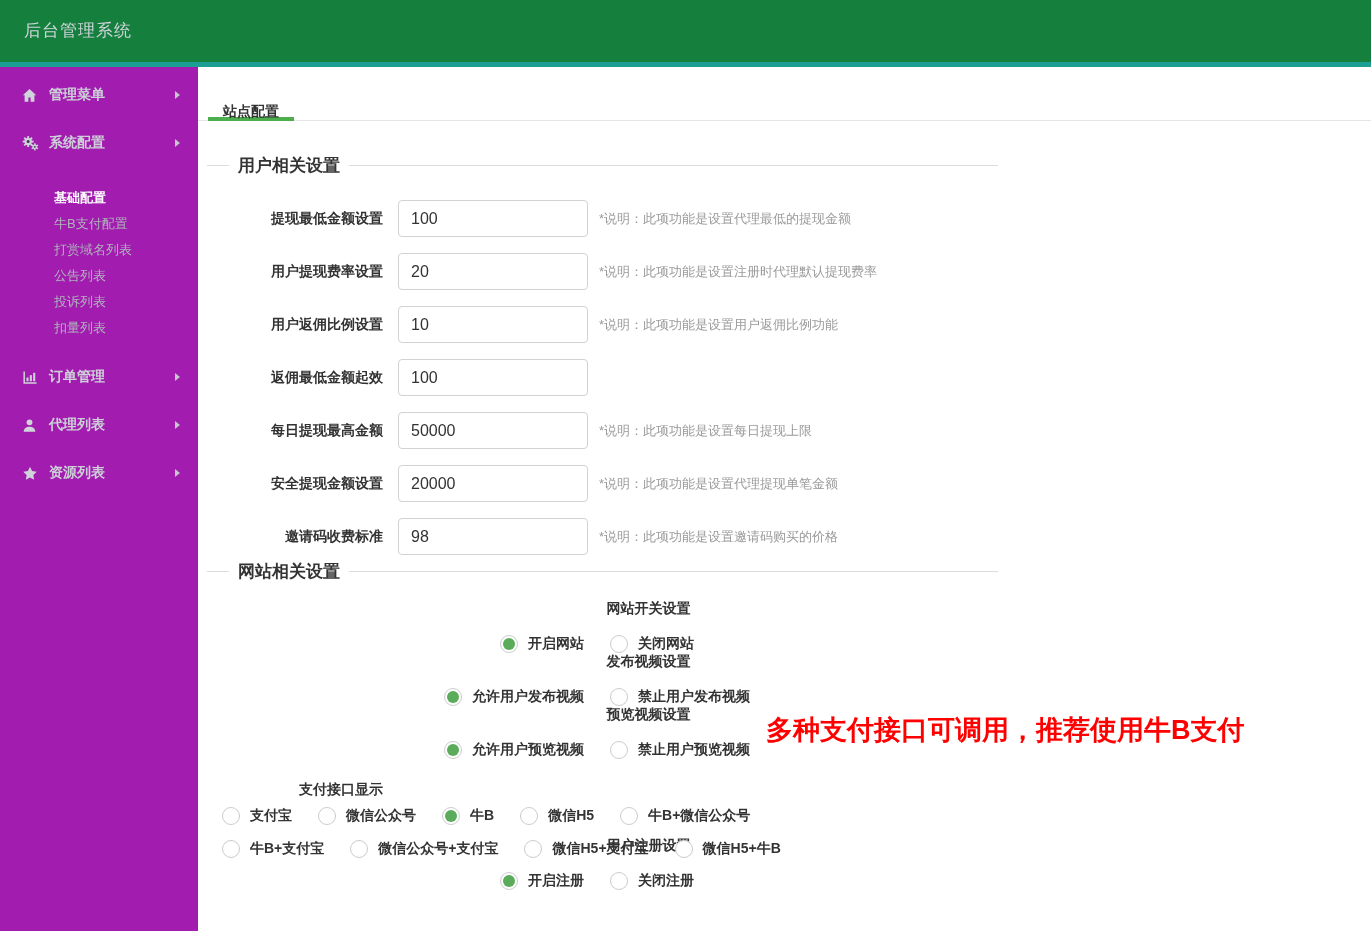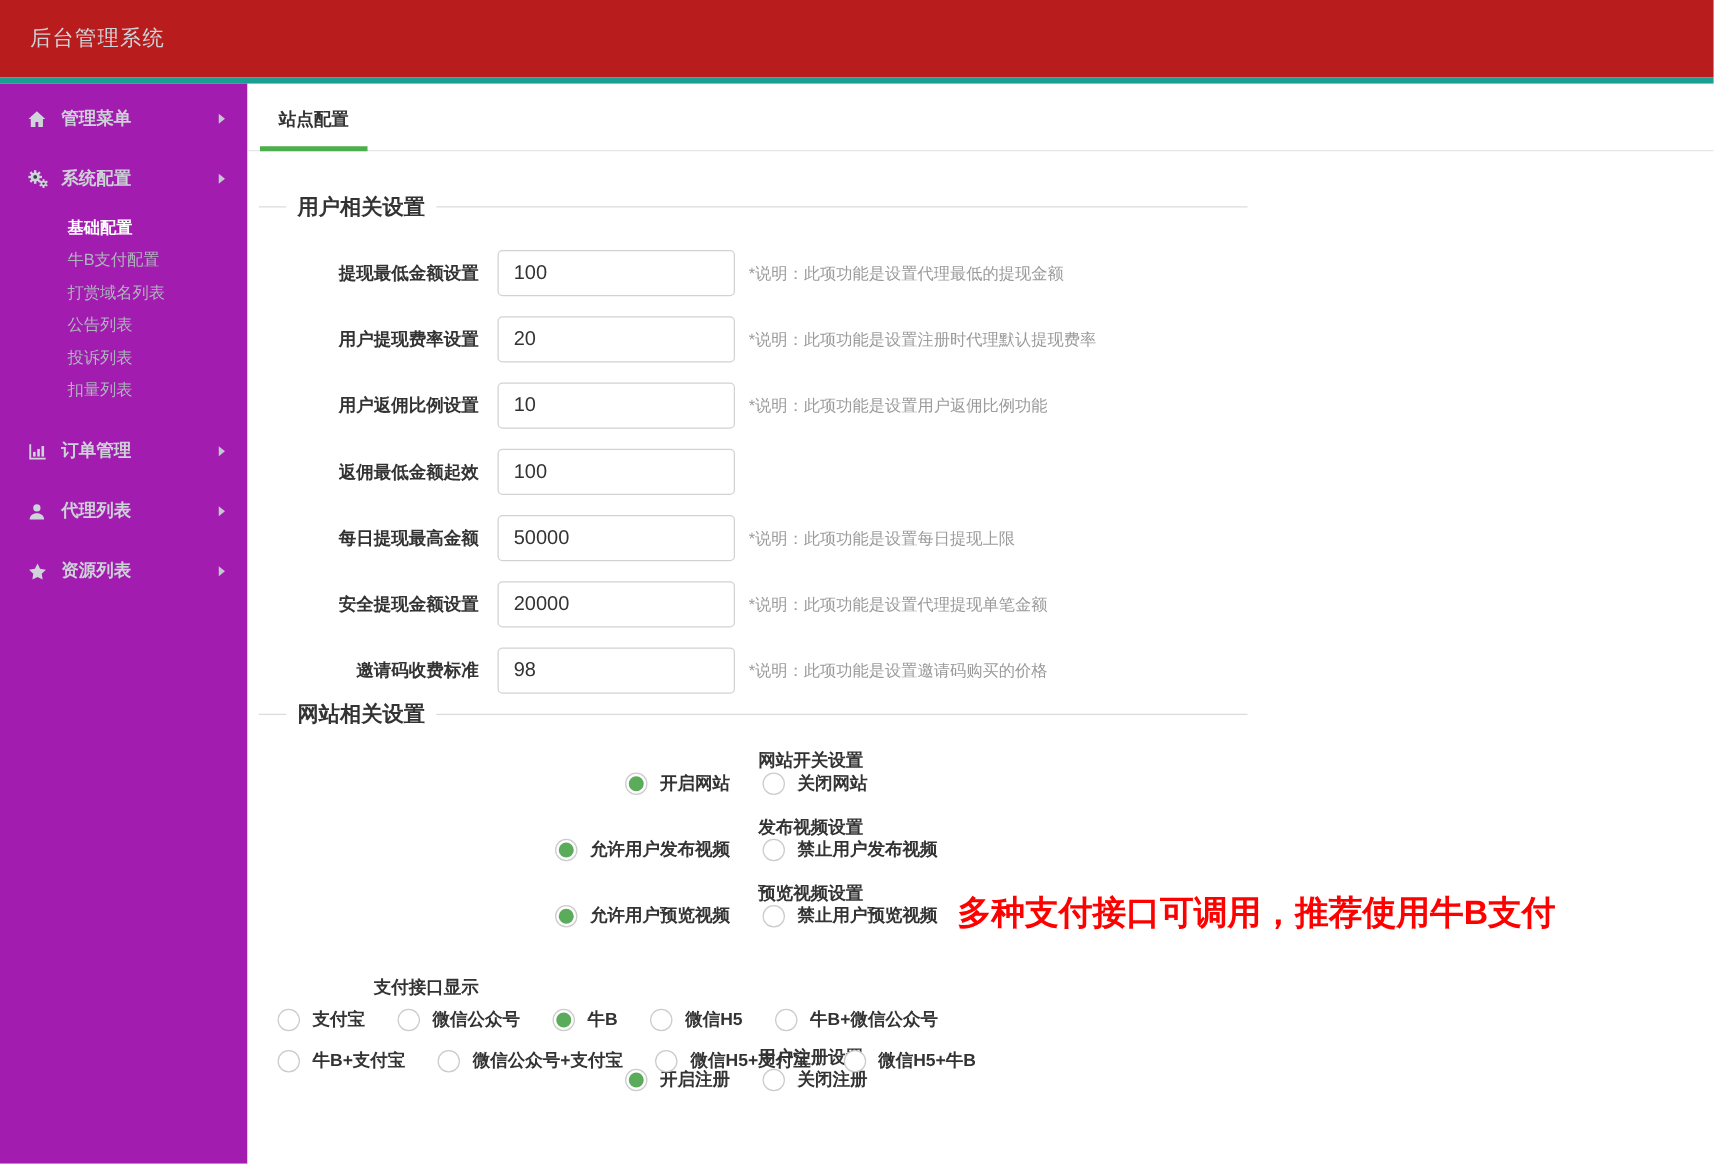--- a/index.html
+++ b/index.html
@@ -5,60 +5,60 @@
   * { margin:0; padding:0; box-sizing:border-box; }
   html,body { width:1371px; height:931px; }
   body {
     font-family:"Liberation Sans","DejaVu Sans",sans-serif;
     background:#fff; position:relative; overflow:hidden;
     color:#333;
   }
   .stage { position:absolute; inset:0; }
 
   
-  .hdr { position:absolute; top:0; left:0; right:0; height:62px; background:#b91c1c; }
+  .hdr { position:absolute; top:0; left:0; right:0; height:62px; background:#15803d; }
   .hdr-title { line-height:62px; padding-left:24px; font-size:17px; color:#cfd4da; letter-spacing:1px; }
   .teal { position:absolute; top:62px; left:0; right:0; height:5px; background:#1b9e94; }
 
   
   .sidebar { position:absolute; top:67px; left:0; bottom:0; width:198px; background:#a21caf; padding-top:4px; }
   .menu-item { height:48px; display:flex; align-items:center; padding:0 18px 0 22px;
                color:#ccd1d7; font-weight:700; font-size:14px; cursor:pointer; }
   .mi-icon { width:22px; display:inline-flex; align-items:center; margin-right:5px; }
   .caret { margin-left:auto; width:0; height:0;
            border-left:5px solid #c3c8ce; border-top:4px solid transparent; border-bottom:4px solid transparent; }
   .submenu { padding:2px 0 12px; }
   .submenu-item { height:26px; line-height:26px; padding-left:54px; font-size:13px; color:#aeb4bb; cursor:pointer; }
-  .submenu-item.active { color:#ffffff; font-weight:700; }
+  .submenu-item.active { color:#ffffff; font-weight:700;margin-top:16px; }
 
   
   .main { position:absolute; left:198px; top:67px; right:0; bottom:0; background:#fff; overflow:hidden; }
   .tabbar { height:54px; border-bottom:1px solid #e5e5e5; padding-left:10px; }
-  .tab { display:inline-block; height:54px; line-height:57px; padding:0 15px; font-size:14px; font-weight:700;
+  .tab { display:inline-block; height:54px; line-height:57px; padding:16px 15px; font-size:14px; font-weight:700;
          color:#333; border-bottom:4px solid #4cae4c; cursor:pointer; }
 
   .content { padding:36px 0 0 9px; width:800px; }
   .section + .section { }
   .section-title { display:flex; align-items:center; height:17px; }
   .section-title .dash { width:22px; height:1px; background:#dcdcdc; margin-right:9px; }
   .section-title .txt { font-size:17px; font-weight:700; color:#333; white-space:nowrap; }
   .section-title .line { flex:1; height:1px; background:#dcdcdc; margin-left:9px; }
 
   .rows { margin-top:18px; }
   .s2 .rows { margin-top:20px; }
   .form-row { display:flex; align-items:center; height:53px; }
   .f-label { width:176px; text-align:right; font-weight:700; font-size:14px; color:#333; flex:none; }
   .f-input { margin-left:15px; width:190px; height:37px; border:1px solid #d2d2d2; border-radius:4px;
              padding:0 12px; font-size:16px; color:#333; font-family:inherit; outline:none; background:#fff; }
   .f-note { margin-left:11px; font-size:13px; color:#9a9a9a; white-space:nowrap; }
 
   .radio-row { display:flex; align-items:center; height:53px;flex-direction:column; }
   .radio-row.multi { height:78px; align-items:flex-start; }
   .radio-row.multi .f-label { padding-top:22px; }
-  .opts { margin-left:15px; display:flex; flex-direction:column; justify-content:flex-start; height:100%; }
+  .opts { margin-left:15px; display:flex; flex-direction:column; justify-content:flex-end; height:100%; }
   .opt-line { display:flex; align-items:center; height:33px; }
   .radio-row:not(.multi) .opt-line { height:auto; }
   .opt { display:inline-flex; align-items:center; margin-right:26px; cursor:pointer; }
   .radio { width:18px; height:18px; border-radius:50%; border:1px solid #ccc; background:#fff; position:relative; flex:none; }
   .radio.sel::after { content:""; position:absolute; left:2px; top:2px; right:2px; bottom:2px;
                       border-radius:50%; background:#5aab5a; }
   .olbl { margin-left:10px; font-size:14px; font-weight:700; color:#333; white-space:nowrap; }
 
   .annotation { position:absolute; left:766px; top:712px; font-size:27px; font-weight:700; white-space:nowrap; }
 </style>

